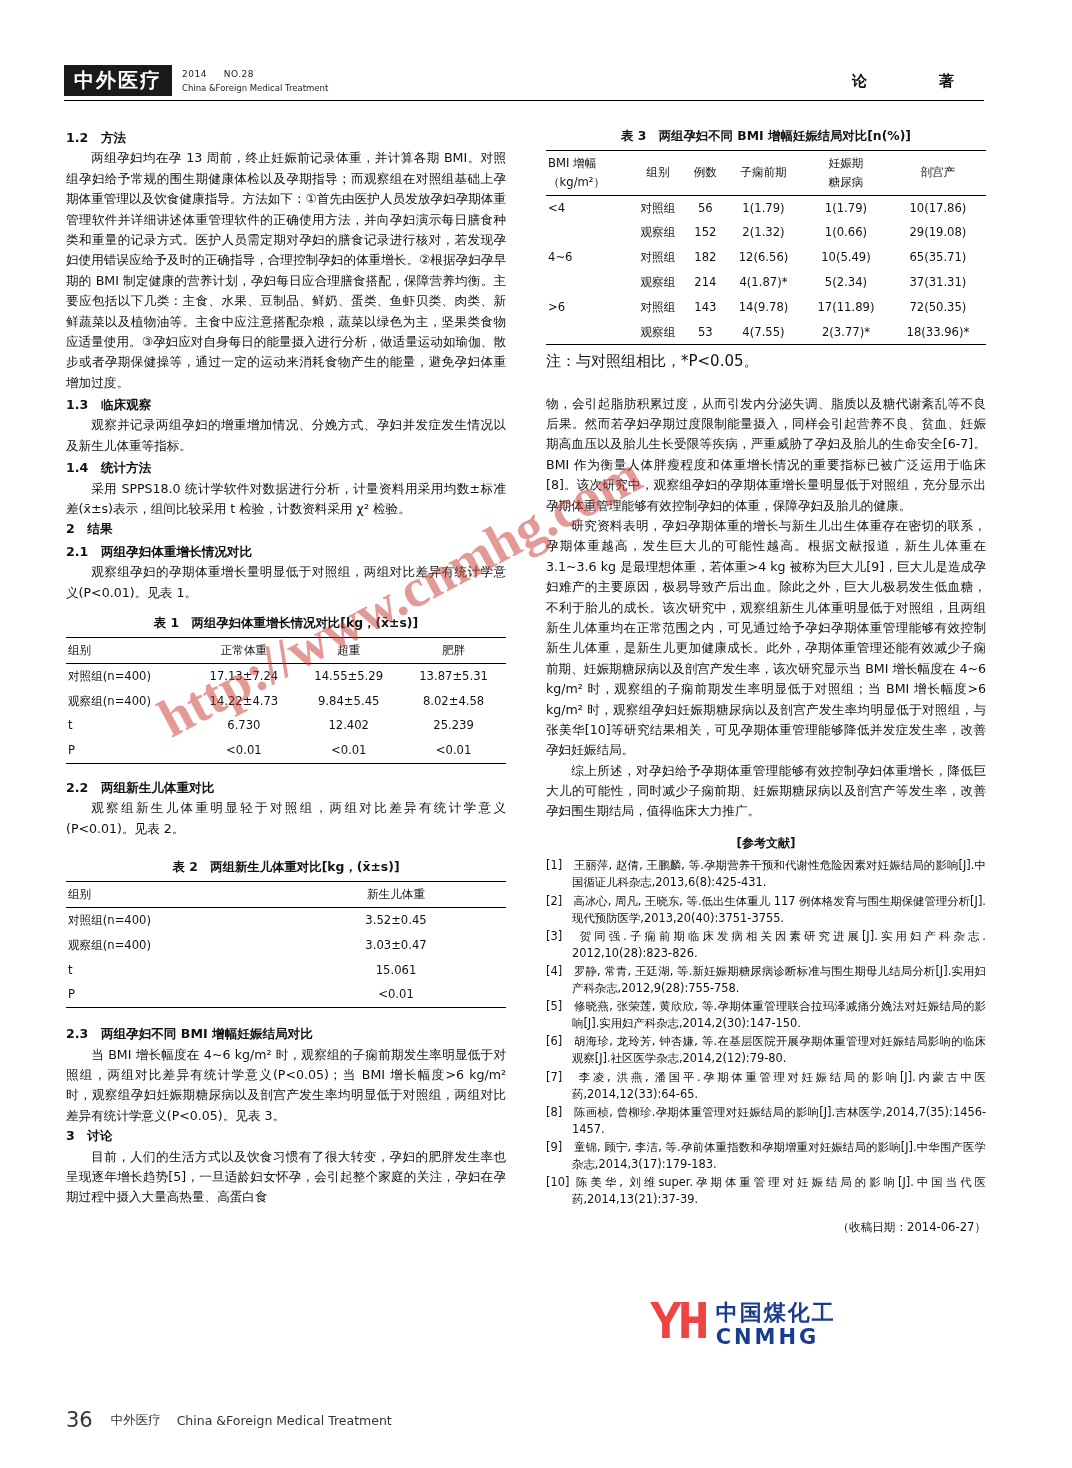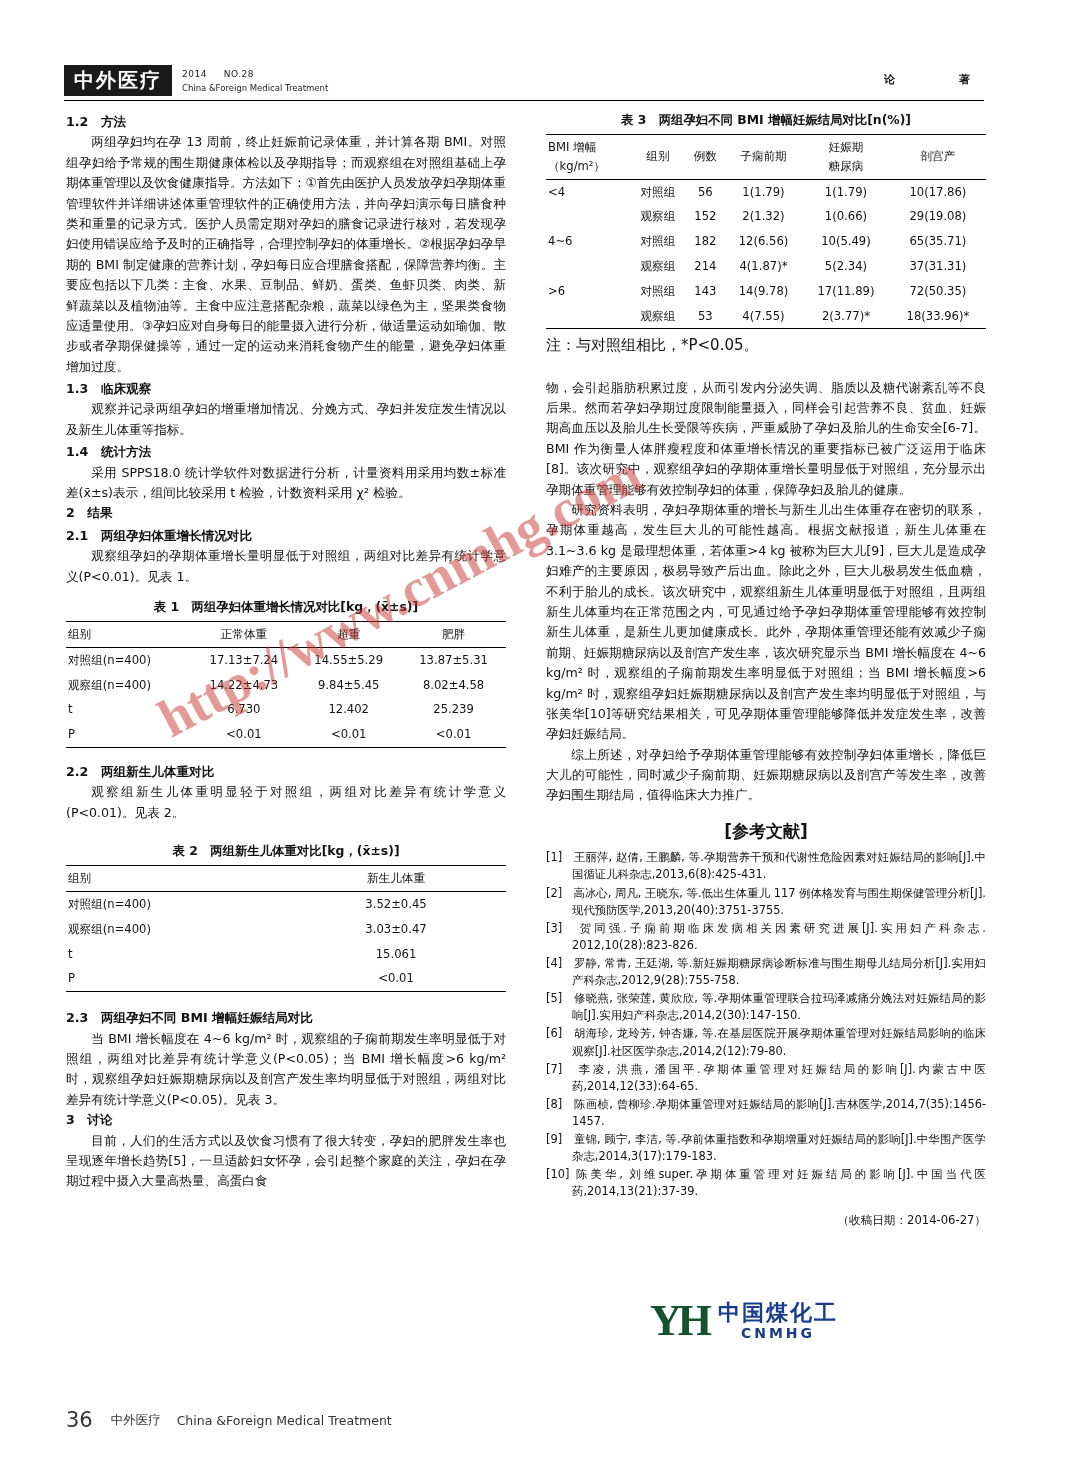--- a/index.html
+++ b/index.html
@@ -18,44 +18,44 @@
   .mh-row{display:flex;align-items:flex-end;gap:10px;}
   .mh-logo{
     background:#1a1a1a;color:#fff;font-weight:bold;
     font-family:"DejaVu Sans","Liberation Sans",sans-serif;
     font-size:20px;letter-spacing:2px;padding:5px 10px 6px 10px;line-height:1;
   }
   .mh-meta{font-size:9px;line-height:1.5;color:#222;padding-bottom:2px;}
   .mh-meta .l1{letter-spacing:.5px;margin-top:22px;}
   .mh-meta .l2{font-size:8.5px;}
   .mh-rule{border-bottom:1.6px solid #000;margin-top:4px;width:920px;}
-  .mh-right{position:absolute;right:0;top:26px;font-size:11px;font-weight:bold;letter-spacing:14px;}
-
-  
-  .col{position:absolute;top:110px;width:440px;font-size:12.6px;line-height:1.62;text-align:justify;}
+  .mh-right{position:absolute;right:16px;top:26px;font-size:15px;font-weight:bold;letter-spacing:14px;}
+
+  
+  .col{position:absolute;top:126px;width:440px;font-size:12.6px;line-height:1.62;text-align:justify;}
   .col.left{left:66px;}
   .col.right{left:546px;}
   p{margin:0;}
   .ind{text-indent:2em;}
   .head{font-weight:bold;margin-top:2px;}
   .sec{font-weight:bold;}
 
   
   .tbl-cap{font-weight:bold;font-size:12.4px;text-align:center;margin:10px 0 4px 0;}
   table{border-collapse:collapse;width:100%;font-size:11.6px;}
   table td,table th{padding:3px 2px;font-weight:normal;}
   .t-top{border-top:1.4px solid #000;}
   .t-mid{border-bottom:.9px solid #000;}
   .t-bot{border-bottom:1.4px solid #000;}
   .c{text-align:center;}
   .l{text-align:left;}
   .note{font-size:15px;margin-top:4px;}
 
   
-  .refs-title{text-align:center;font-weight:bold;font-size:17px;margin:12px 0 4px 0;}
+  .refs-title{text-align:center;font-weight:bold;font-size:12px;margin:12px 0 4px 0;}
   .ref{font-size:11.4px;line-height:1.5;padding-left:26px;text-indent:-26px;margin-bottom:1px;text-align:justify;}
   .recv{text-align:right;font-size:11.6px;margin-top:10px;}
 
   
   .footer{position:absolute;left:66px;bottom:36px;font-size:12.5px;color:#333;}
   .footer .pg{font-size:21px;margin-right:14px;}
   .footer span{vertical-align:middle;}
 
   
   .wm-url{
@@ -63,25 +63,25 @@
     transform:rotate(-28deg);
     font-family:"Liberation Serif","DejaVu Serif",serif;
     font-size:54px;font-weight:bold;color:#c8352e;opacity:.5;
     white-space:nowrap;pointer-events:none;
   }
   .wm-logo{
     position:absolute;left:650px;top:1300px;display:flex;align-items:center;gap:10px;
     pointer-events:none;
   }
   .wm-yh{
-    font-family:Liberation Serif, serif;
-    font-size:44px;font-weight:bold;color:#14532d;line-height:.9;letter-spacing:-4px;
+    font-family:Liberation Mono, monospace;
+    font-size:53px;font-weight:bold;color:#ef4444;line-height:.9;letter-spacing:-4px;
   }
   .wm-cn{font-size:22px;font-weight:bold;color:#1a3c8c;line-height:1.15;letter-spacing:2px;}
-  .wm-cn .sub{font-size:14px;letter-spacing:3px;text-align:center;}
+  .wm-cn .sub{font-size:21px;letter-spacing:3px;}
 </style>
 </head>
 <body>
 
 <div class="page">
 
   <div class="masthead">
     <div class="mh-row">
       <div class="mh-logo">中外医疗</div>
       <div class="mh-meta">

